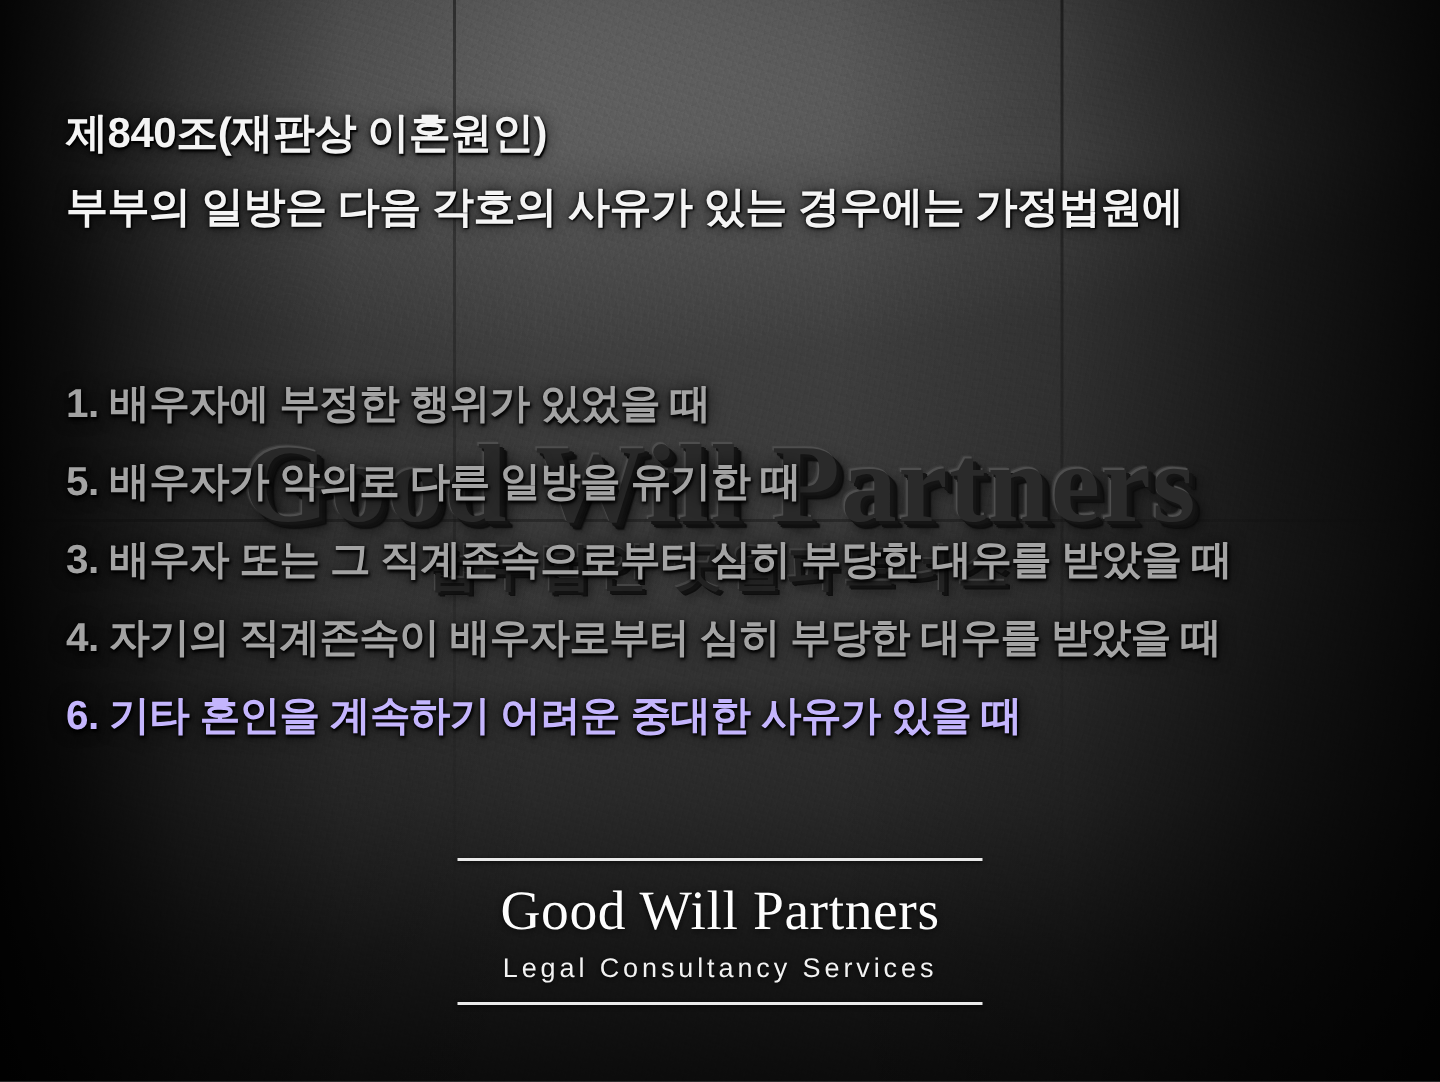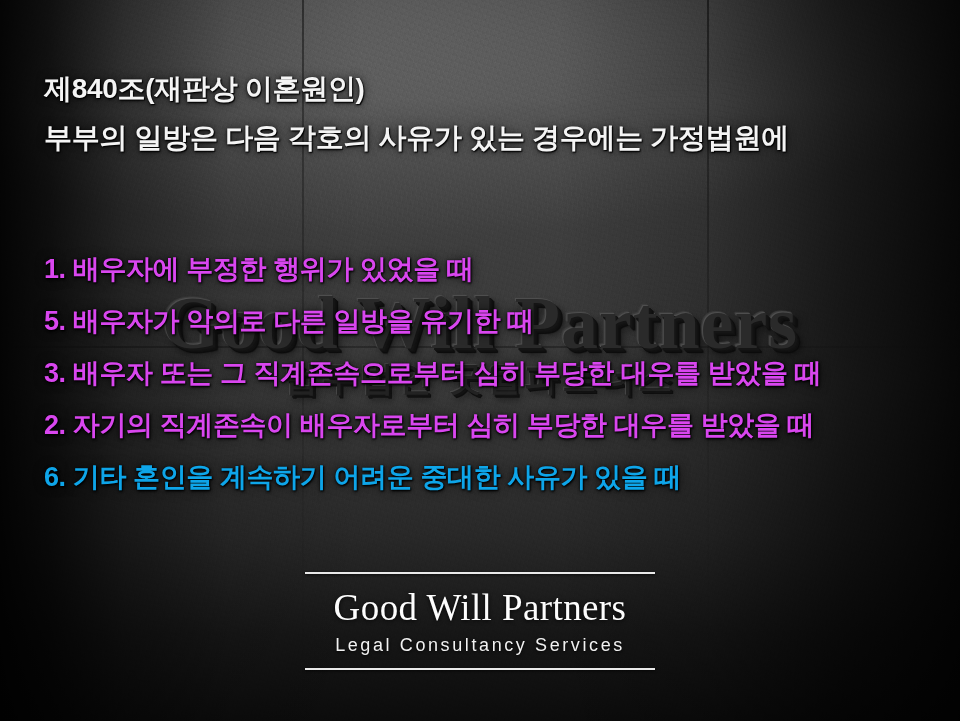--- a/index.html
+++ b/index.html
@@ -177,29 +177,29 @@
   .list-block {
     position:absolute;
     left:0; top:243px;
     width:900px;
   }
   .litem {
     display:block;
     font-size:27px;
     font-weight:700;
     line-height:52px;
-    color:#d946ef;
+    color:#a3a3a3;
     white-space:nowrap;
     letter-spacing:-0.4px;
     text-shadow:
       0 1px 3px rgba(0,0,0,0.95),
       0 0 11px rgba(0,0,0,0.80),
       1px 1px 2px rgba(0,0,0,0.9);
   }
-  .litem.accent { color:#0ea5e9; }
+  .litem.accent { color:#c4b5fd; }
 
   
   .logo {
     position:absolute;
     left:305px; top:572px;
     width:350px;
     text-align:center;
     user-select:none;
   }
   .logo-rule {
@@ -252,21 +252,21 @@
 
     <div class="heading-block">
       <div class="hline">제840조(재판상 이혼원인)</div>
       <div class="hline">부부의 일방은 다음 각호의 사유가 있는 경우에는 가정법원에</div>
     </div>
 
     <div class="list-block">
       <div class="litem">1. 배우자에 부정한 행위가 있었을 때</div>
       <div class="litem">5. 배우자가 악의로 다른 일방을 유기한 때</div>
       <div class="litem">3. 배우자 또는 그 직계존속으로부터 심히 부당한 대우를 받았을 때</div>
-      <div class="litem">2. 자기의 직계존속이 배우자로부터 심히 부당한 대우를 받았을 때</div>
+      <div class="litem">4. 자기의 직계존속이 배우자로부터 심히 부당한 대우를 받았을 때</div>
       <div class="litem accent">6. 기타 혼인을 계속하기 어려운 중대한 사유가 있을 때</div>
     </div>
 
   </div>
 
   <div class="logo">
     <div class="logo-rule"></div>
     <div class="logo-name">Good Will Partners</div>
     <div class="logo-tag">Legal Consultancy Services</div>
     <div class="logo-rule"></div>

